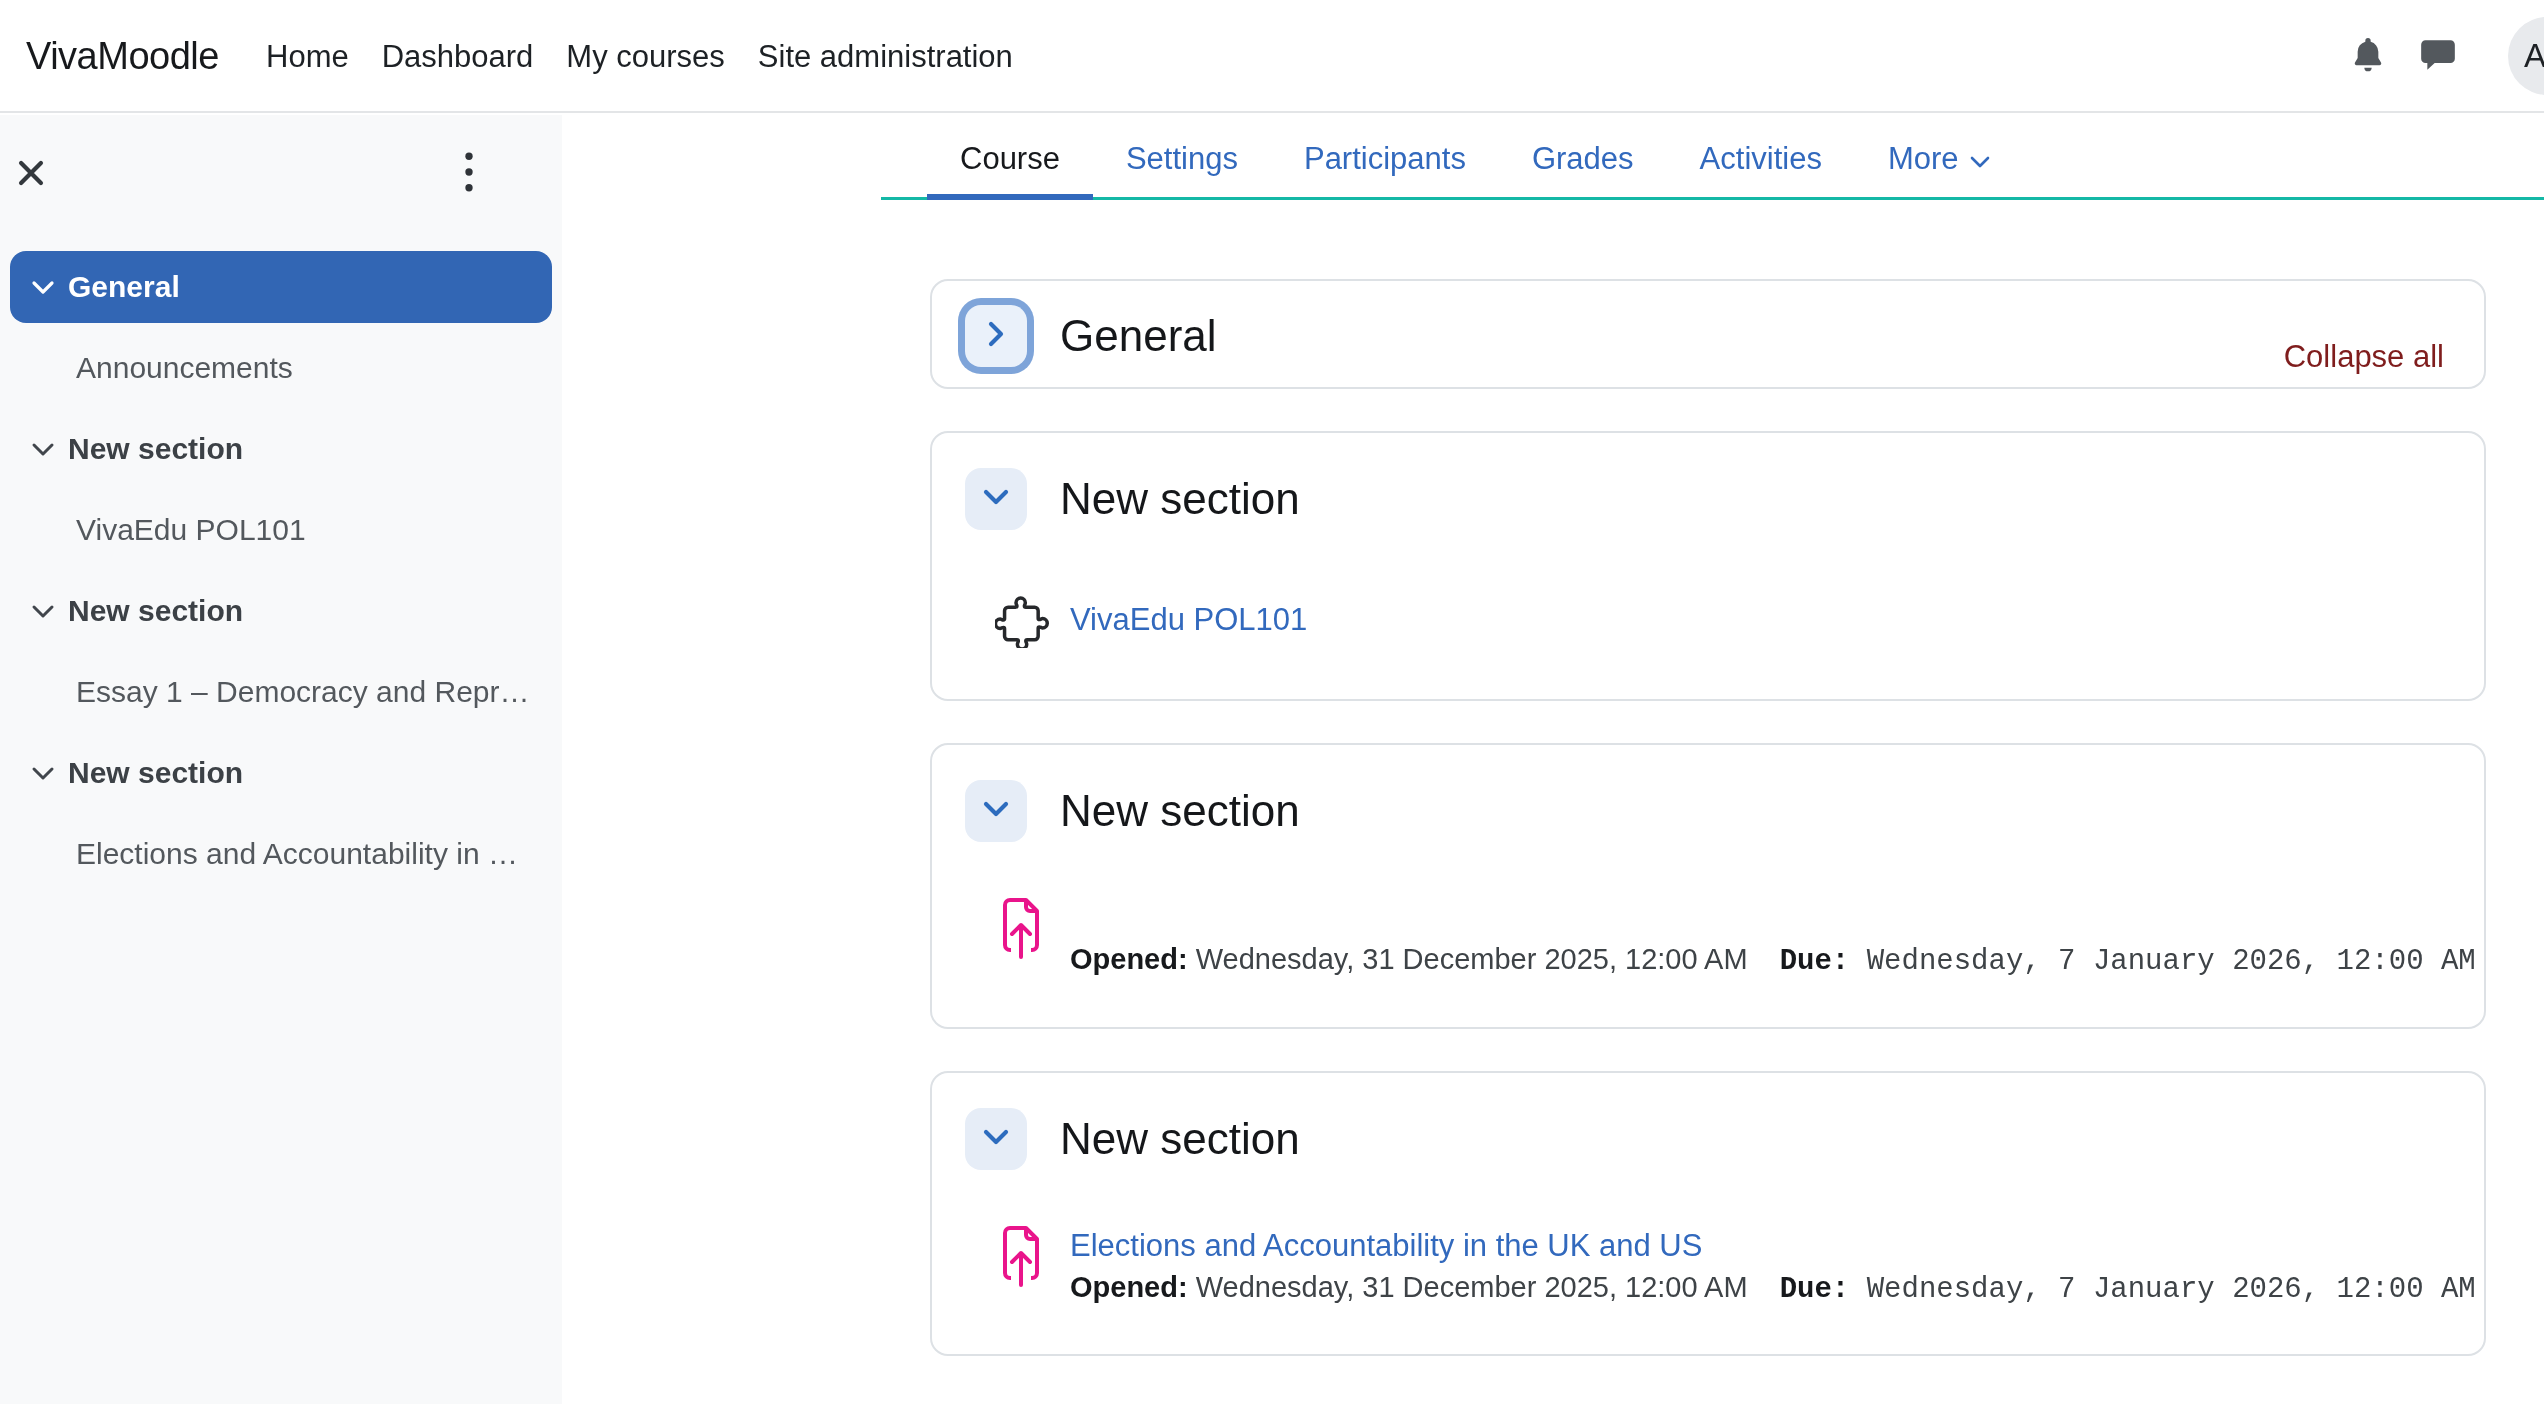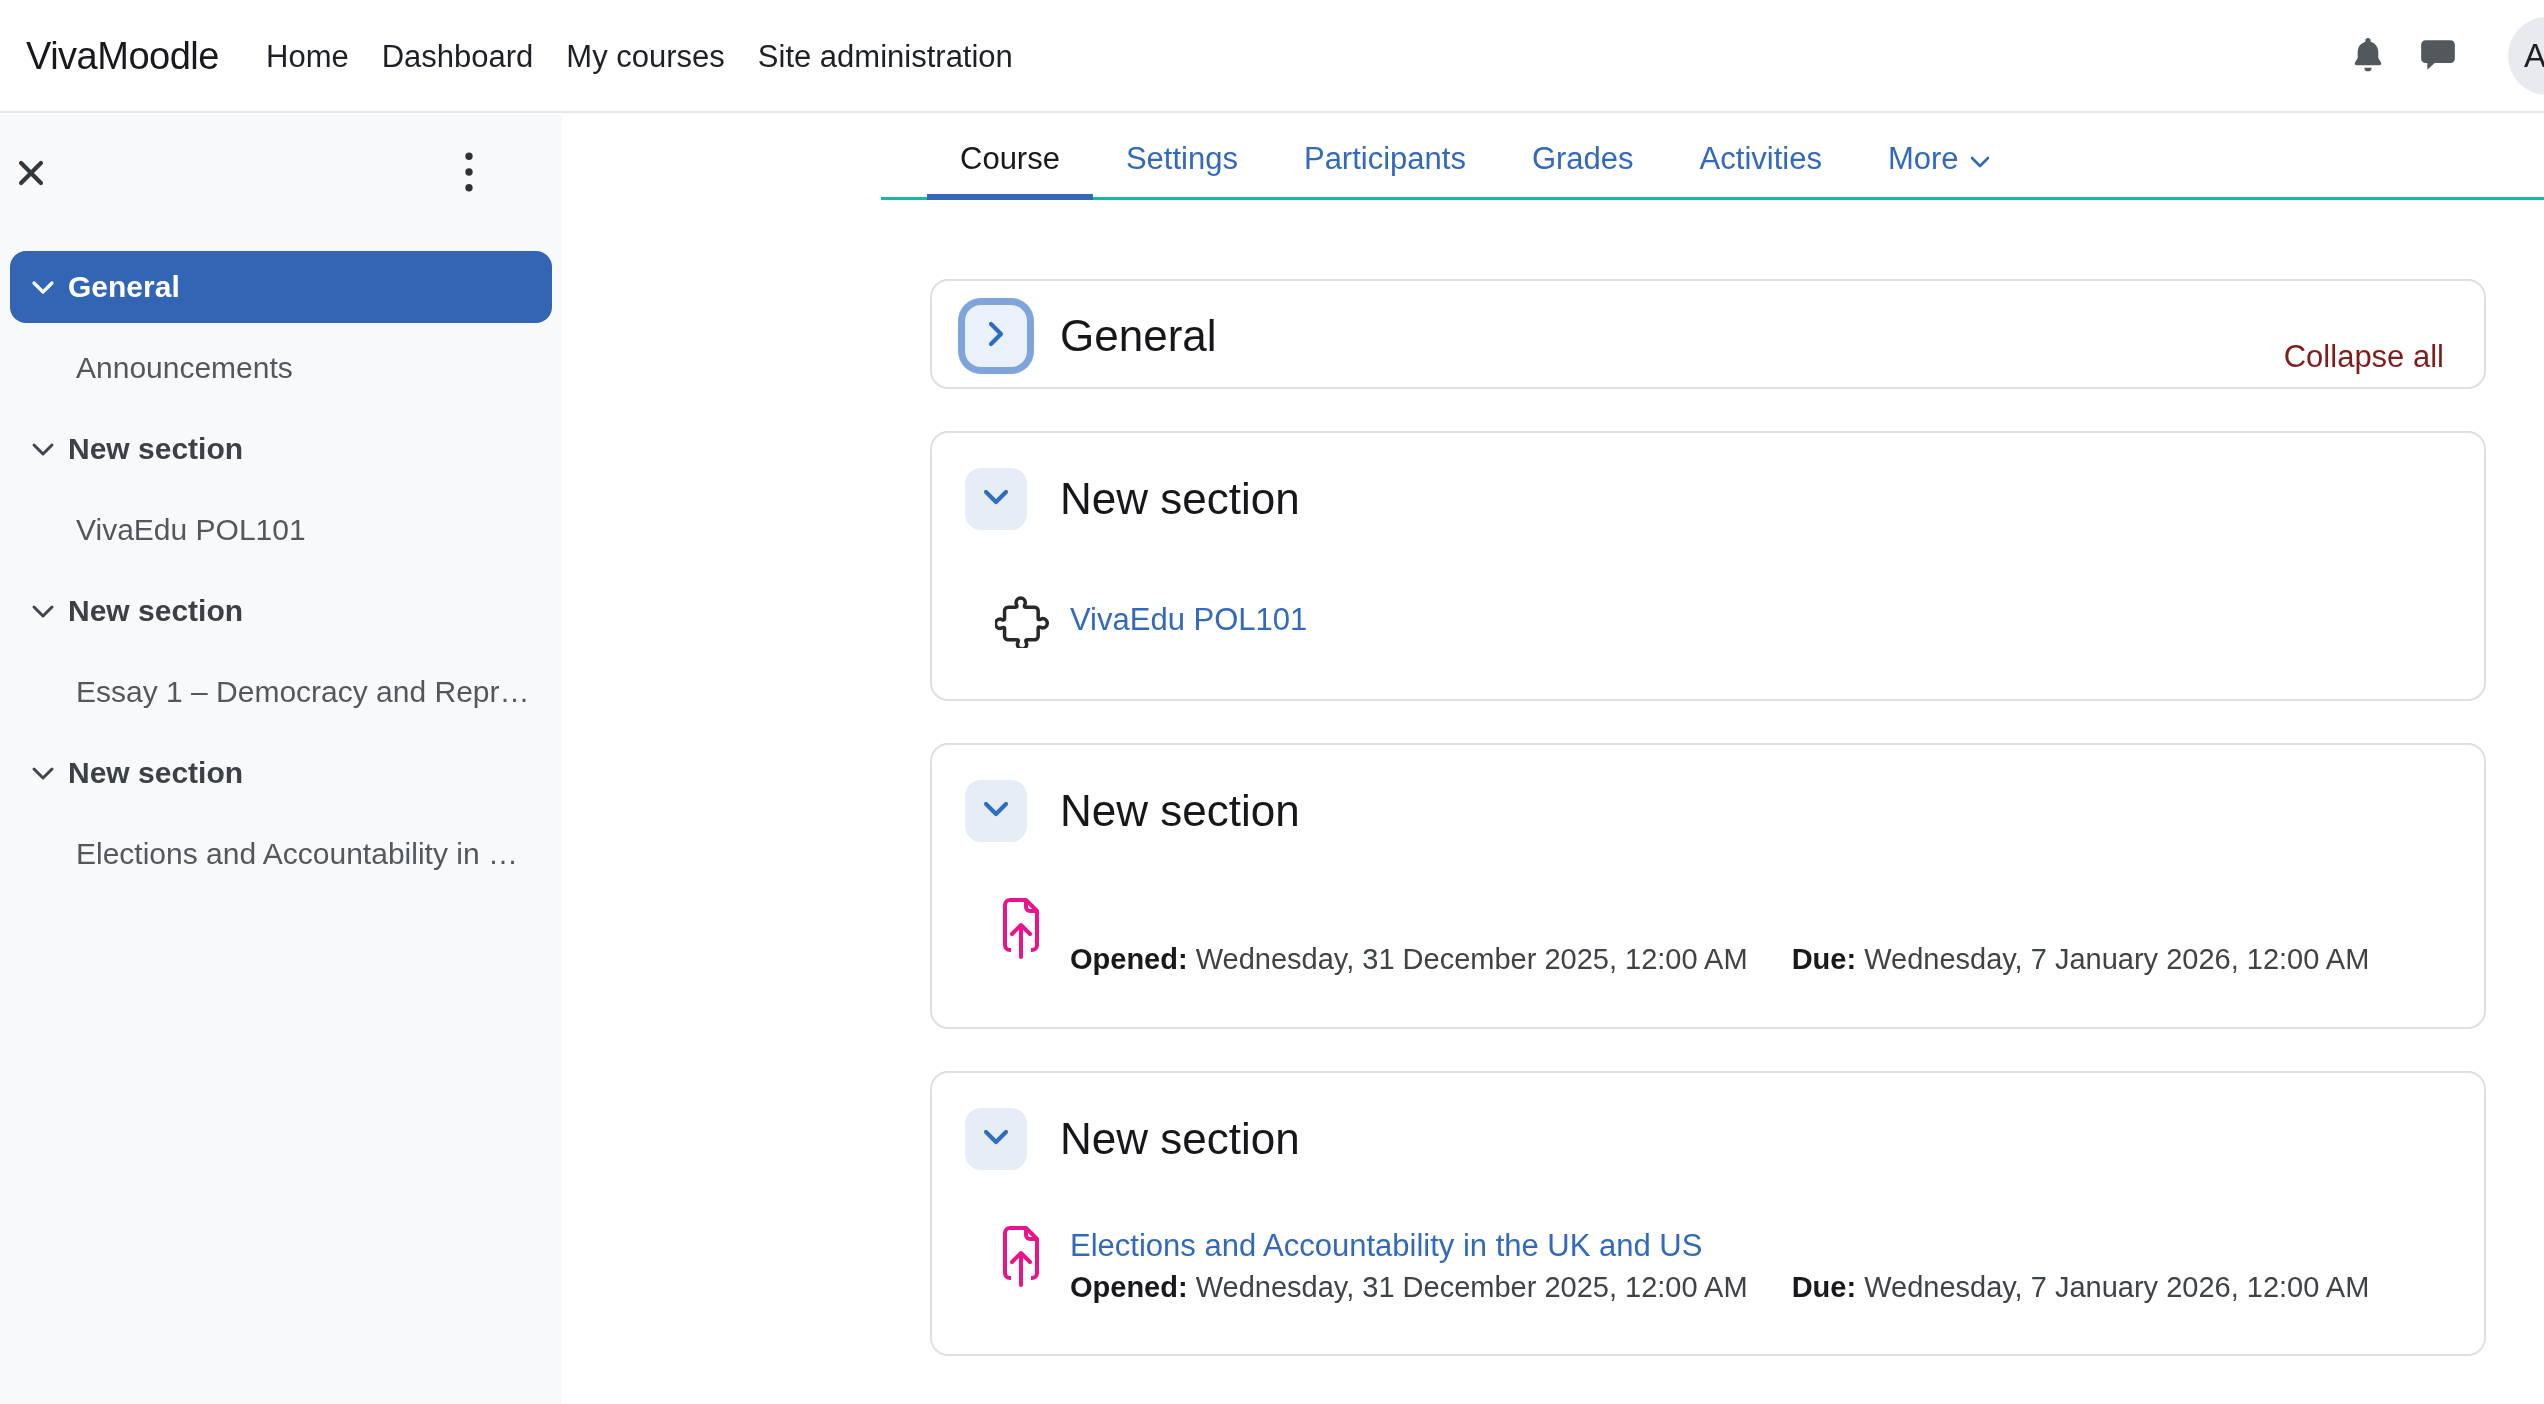--- a/index.html
+++ b/index.html
@@ -38,21 +38,21 @@
   
   .card { position:absolute; left:930px; width:1556px; background:#fff; border:2px solid #dde1e5; border-radius:18px; }
   .sec-btn { position:absolute; left:33px; width:62px; height:62px; border-radius:16px; background:#e6edf7; display:flex; align-items:center; justify-content:center; cursor:pointer; }
   .sec-btn.focused { background:#eaf1fa; box-shadow:0 0 0 7px #7ea4d9; }
   .sec-title { position:absolute; left:128px; font-size:44px; font-weight:500; color:#15171a; line-height:54px; white-space:nowrap; }
   .collapse-all { position:absolute; right:40px; top:38px; font-size:31px; color:#7f1d1d; cursor:pointer;margin-top:20px; }
   .act-icon { position:absolute; display:flex; align-items:center; justify-content:center; }
   .act-link { position:absolute; font-size:31px; color:#3269bd; cursor:pointer; white-space:nowrap; }
   .act-dates { position:absolute; font-size:29px; color:#3e4347; white-space:nowrap; }
   .date-label { font-weight:700; color:#17191c; }
-  .due-group { margin-left:36px; }
+  .due-group { margin-left:24px;font-family:Liberation Mono, monospace; }
 </style>
 </head>
 <body>
 
 <header class="navbar">
   <div class="brand">VivaMoodle</div>
   <nav class="nav-links">
     <span class="nav-link">Home</span>
     <span class="nav-link">Dashboard</span>
     <span class="nav-link">My courses</span>

